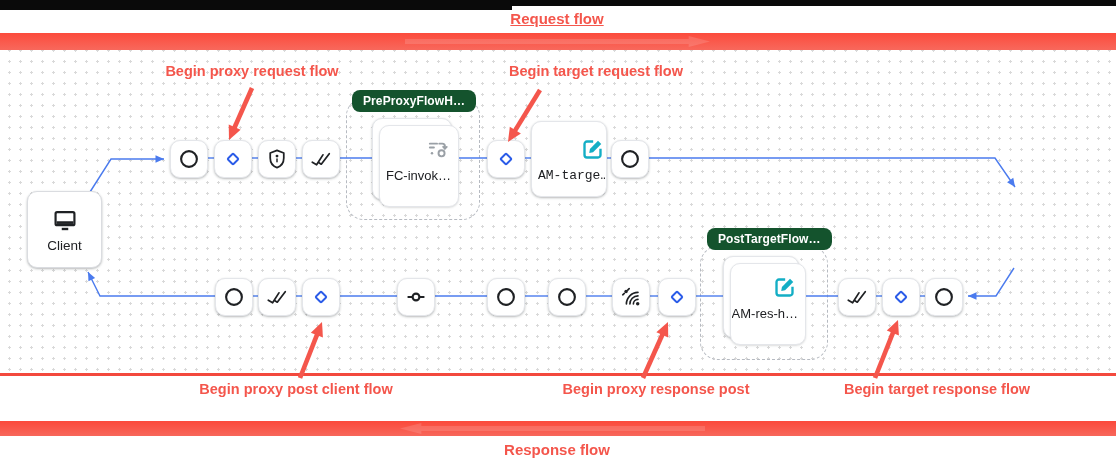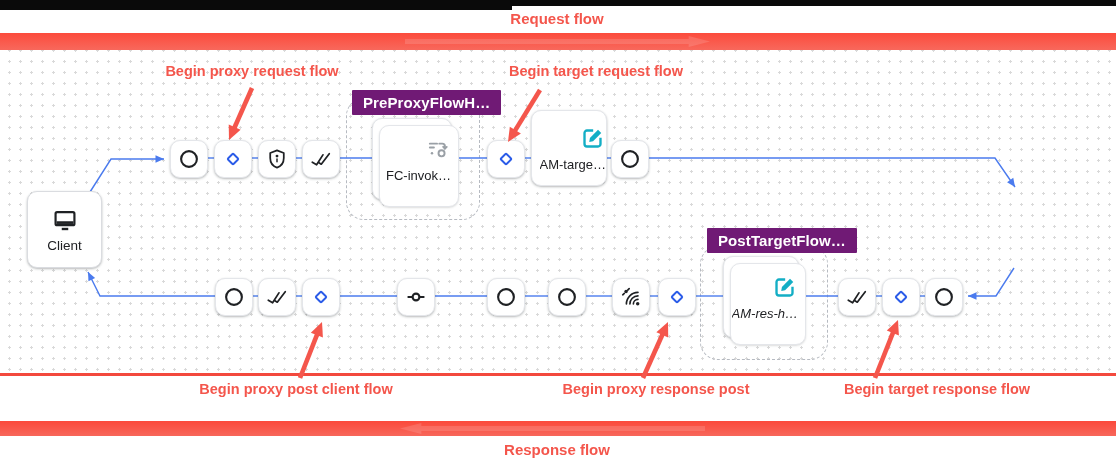--- a/index.html
+++ b/index.html
@@ -22,22 +22,22 @@
   
   .canvas{position:absolute;left:0;top:50px;width:1116px;height:323px;background:#fff;
      background-image:radial-gradient(circle,#d9d9d9 1.05px,rgba(255,255,255,0) 1.3px);
      background-size:11px 11px;background-position:4px 6px;}
   .thin-red-line{position:absolute;left:0;top:373px;width:1116px;height:3px;background:#f3493d;}
   
   .anno-label{position:absolute;transform:translateX(-50%);font-weight:bold;font-size:14.5px;
      color:#f4564c;white-space:nowrap;z-index:8;}
   
   .group{position:absolute;border:1.6px dashed #b6bac1;border-radius:18px;z-index:1;}
-  .badge{position:absolute;background:#701a75;color:#fff;font-weight:bold;font-size:15px;
-     padding:4px 11px;border-radius:1px;white-space:nowrap;z-index:6;letter-spacing:.1px;}
+  .badge{position:absolute;background:#14532d;color:#fff;font-weight:bold;font-size:12px;
+     padding:4px 11px;border-radius:8px;white-space:nowrap;z-index:6;letter-spacing:.1px;}
   
   .node-sm{position:absolute;width:36px;height:36px;background:#fff;border:1px solid #e4e6ea;
      border-radius:10px;box-shadow:0 1px 2px rgba(60,64,67,.25),0 1px 3px rgba(60,64,67,.12);
      display:flex;align-items:center;justify-content:center;z-index:3;}
   .node-sm svg{width:22px;height:22px;display:block;}
   .policy{position:absolute;background:#fff;border:1px solid #e4e6ea;border-radius:10px;
      box-shadow:0 1px 2px rgba(60,64,67,.25),0 1px 3px rgba(60,64,67,.12);z-index:3;
      display:flex;flex-direction:column;align-items:flex-end;justify-content:center;gap:5px;}
   .policy.stacked::before{content:"";position:absolute;left:6px;top:6px;width:100%;height:100%;
      background:#fff;border:1px solid #e4e6ea;border-radius:10px;z-index:-1;
@@ -56,21 +56,21 @@
   #red-arrows{z-index:7;}
 </style>
 </head>
 <body>
 
 <div class="shot">
 
   <div class="black-bar-left"></div>
   <div class="black-bar-right"></div>
 
-  <div class="flow-title" style="left:557px;top:10px;">Request flow</div>
+  <div class="flow-title" style="left:557px;top:10px;text-decoration:underline;">Request flow</div>
 
   <div class="red-bar top">
     <div class="bar-arrow right"></div>
   </div>
 
   <div class="canvas"></div>
 
   <svg class="overlay" id="connectors">
       <polyline points="90,192 111,159 164,159" fill="none" stroke="#4b7bee" stroke-width="1.4"></polyline>
       <polygon points="164,159 155.5,155.25 155.5,162.75" fill="#4b7bee"></polygon>
@@ -264,30 +264,30 @@
           <path d="M5.2 6.8 h6.4"></path>
           <path d="M5.2 10.2 h3.6"></path>
           <path d="M13.6 6.8 h2.7 a2.3 2.3 0 0 1 2.3 2.3 v1.9"></path>
           <path d="M17.1 9.6 l1.5 1.7 1.6 -1.6"></path>
           <circle cx="15.6" cy="15.4" r="2.7"></circle>
           <circle cx="7.1" cy="15.4" r="1.1" fill="#9aa0a6" stroke="none"></circle>
         </svg>
       </span>
       <div class="plabel">FC-invok…</div>
     </div>
-    <div class="policy" style="left: 531px; top: 110px; width: 74px; height: 74px;">
+    <div class="policy" style="left: 531px; top: 121px; width: 74px; height: 74px; font-family: Liberation Mono, monospace;">
       <span>
         <svg viewBox="0 0 24 24">
           <path d="M12.6 4.9 H7.1 a2.2 2.2 0 0 0 -2.2 2.2 v9.8 a2.2 2.2 0 0 0 2.2 2.2 h9.8 a2.2 2.2 0 0 0 2.2 -2.2 V11.3" fill="none" stroke="#13aec5" stroke-width="2.1"></path>
           <path d="M9.7 11.6 l7.2 -7.3 2.9 2.9 -7.3 7.2 -3.4 .6 z" fill="#13aec5"></path>
         </svg>
       </span>
       <div class="plabel">AM-targe…</div>
     </div>
-    <div class="policy stacked" style="left: 723px; top: 256px; width: 74px; height: 80px; font-style: italic;">
+    <div class="policy stacked" style="left: 723px; top: 256px; width: 74px; height: 80px;">
       <span>
         <svg viewBox="0 0 24 24">
           <path d="M12.6 4.9 H7.1 a2.2 2.2 0 0 0 -2.2 2.2 v9.8 a2.2 2.2 0 0 0 2.2 2.2 h9.8 a2.2 2.2 0 0 0 2.2 -2.2 V11.3" fill="none" stroke="#13aec5" stroke-width="2.1"></path>
           <path d="M9.7 11.6 l7.2 -7.3 2.9 2.9 -7.3 7.2 -3.4 .6 z" fill="#13aec5"></path>
         </svg>
       </span>
       <div class="plabel">AM-res-h…</div>
     </div>
     <div class="endpoint white" style="left: 27px; top: 191px;">
       <span>

